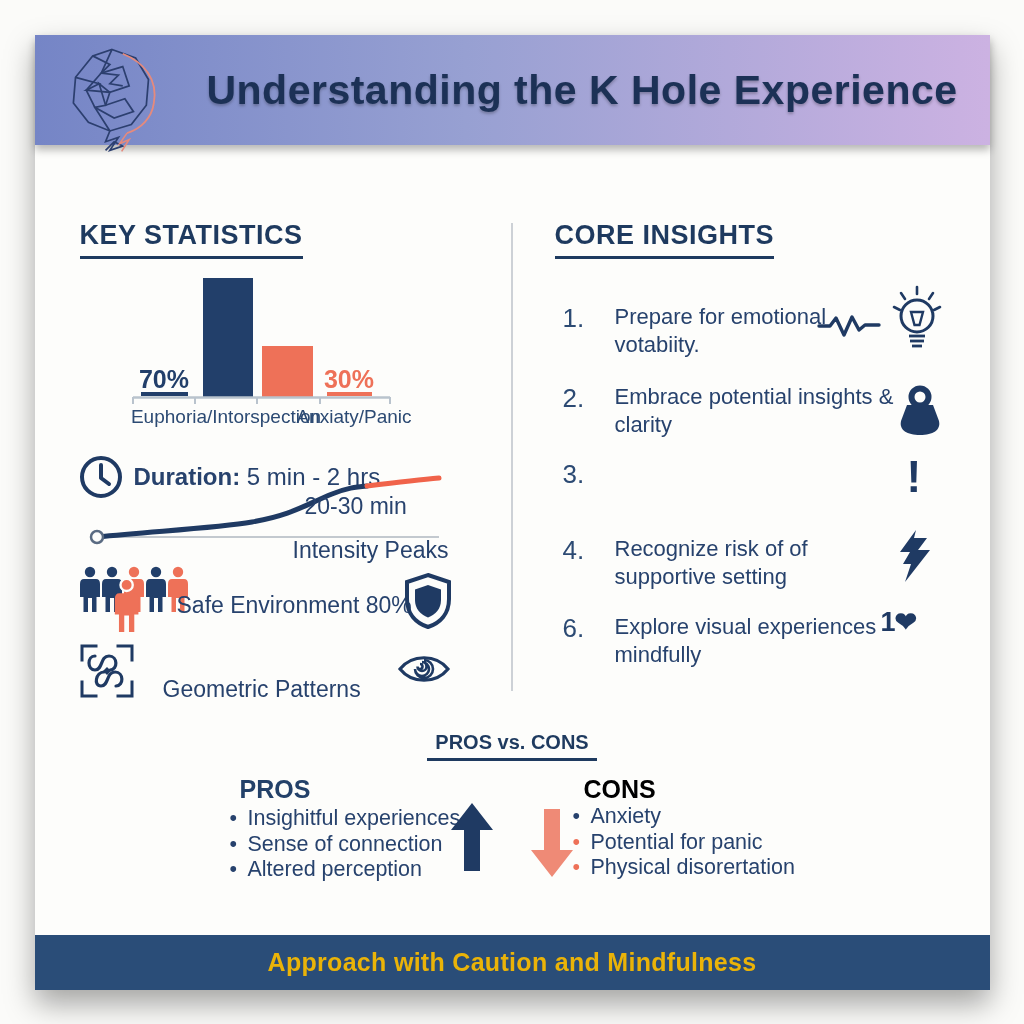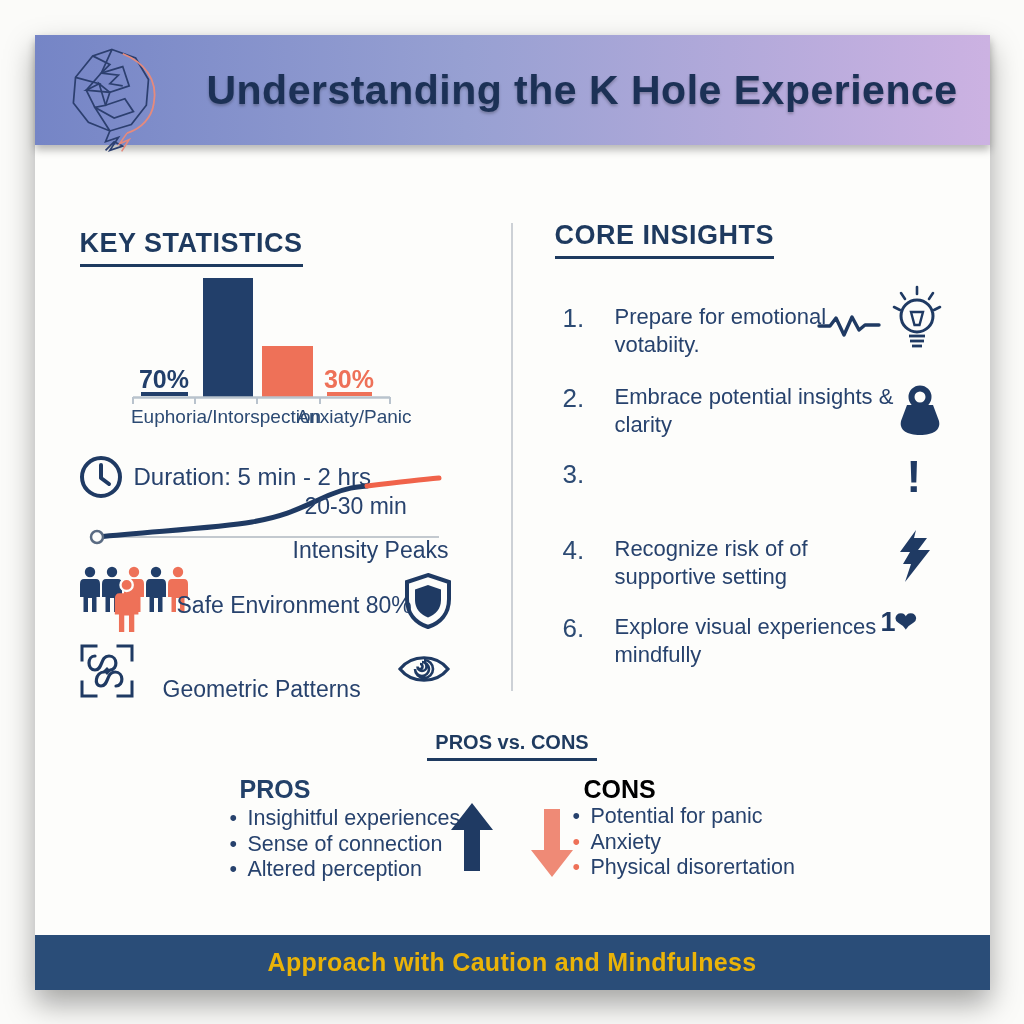--- a/index.html
+++ b/index.html
@@ -19,21 +19,21 @@
     display:flex; align-items:center; justify-content:center;
     font-size:41px; font-weight:700; color:#1c3156; letter-spacing:.5px;
     text-shadow:0 2px 3px rgba(0,0,0,.25); white-space:nowrap;
   }
   .h2 {
     position:absolute; font-size:27px; font-weight:700; color:#1e3a5f;
     letter-spacing:.5px; border-bottom:3px solid #1e3a5f; padding-bottom:5px;
   }
   .navy { color:#234169; } .salmon { color:#000000; }
   .txt { position:absolute; color:#27426d; font-size:23px; }
-  .b { font-weight:400; }
+  .b { font-weight:700; }
   .divider { position:absolute; left:476px; top:188px; width:2px; height:468px; background:#cdd1d6; }
 
   .ins-num { position:absolute; left:528px; width:46px; font-size:26px; color:#2c4a73; }
   .ins-text { position:absolute; left:580px; width:295px; font-size:22px; line-height:1.28; color:#27426d; }
   .ins-icon { position:absolute; }
   .glyph-excl { font-size:44px; font-weight:700; color:#1f3a63; line-height:1; }
   .glyph-heart { font-size:27px; font-weight:700; color:#1f3a63; line-height:1; letter-spacing:-1px; }
 
   .pvc-head {
     position:absolute; left:0; width:955px; top:696px; text-align:center;
@@ -70,21 +70,21 @@
         <polyline points="50,6 40,28 60,22 66,40 48,46 38,38 44,58 62,52 70,64 52,70 34,60 26,44 40,28"></polyline>
         <polyline points="16,32 38,38 26,44 48,46 44,58 34,60 48,82 44,92 56,88 48,100 60,96 52,92 44,100"></polyline>
         <polyline points="32,12 48,20 40,28 56,30 48,38 60,40"></polyline>
       </g>
       <path d="M60,10 C80,18 93,34 89,56 C87,70 77,80 64,84" fill="none" stroke="#e58a7d" stroke-width="1.7"></path>
       <path d="M64,84 L57,94 L66,90 L59,101" fill="none" stroke="#e58a7d" stroke-width="1.5"></path>
     </svg>
     <div class="title">Understanding the K Hole Experience</div>
   </div>
 
-  <div class="h2" style="left:45px; top:193px;">KEY STATISTICS</div>
+  <div class="h2" style="left:45px; top:185px;">KEY STATISTICS</div>
 
   <svg style="left:65px; top:233px;" width="360" height="172" viewBox="0 0 360 172">
     <rect x="103" width="50" y="10" height="119" fill="#223f6a"></rect>
     <rect x="162" width="51" y="78" height="51" fill="#ee7158"></rect>
     <rect x="41" y="124" width="47" height="4" fill="#223f6a"></rect>
     <rect x="227" y="124" width="45" height="4" fill="#ee7158"></rect>
     <line x1="33" y1="129.5" x2="290" y2="129.5" stroke="#b9c3cd" stroke-width="2.5"></line>
     <g stroke="#b9c3cd" stroke-width="2">
       <line x1="33" y1="129" x2="33" y2="136"></line>
         <line x1="95" y1="129" x2="95" y2="136"></line>
@@ -214,22 +214,22 @@
 
   <svg style="left:416px; top:768px;" width="42" height="68" viewBox="0 0 42 68">
     <polygon points="21,0 42,27 29,27 29,68 13,68 13,27 0,27" fill="#1f3a63"></polygon>
   </svg>
   <svg style="left:496px; top:774px;" width="42" height="68" viewBox="0 0 42 68">
     <polygon points="21,68 0,41 13,41 13,0 29,0 29,41 42,41" fill="#ef8a76"></polygon>
   </svg>
 
   <div class="h3 salmon" style="left:549px; top:740px;">CONS</div>
   <ul class="plist cons" style="left:538px; top:769px;">
+    <li>Anxiety</li>
     <li>Potential for panic</li>
-    <li>Anxiety</li>
     <li>Physical disorertation</li>
   </ul>
 
   <div class="footer">
     <span>Approach with Caution and Mindfulness</span>
   </div>
 
 </div>
 
 </body></html>

